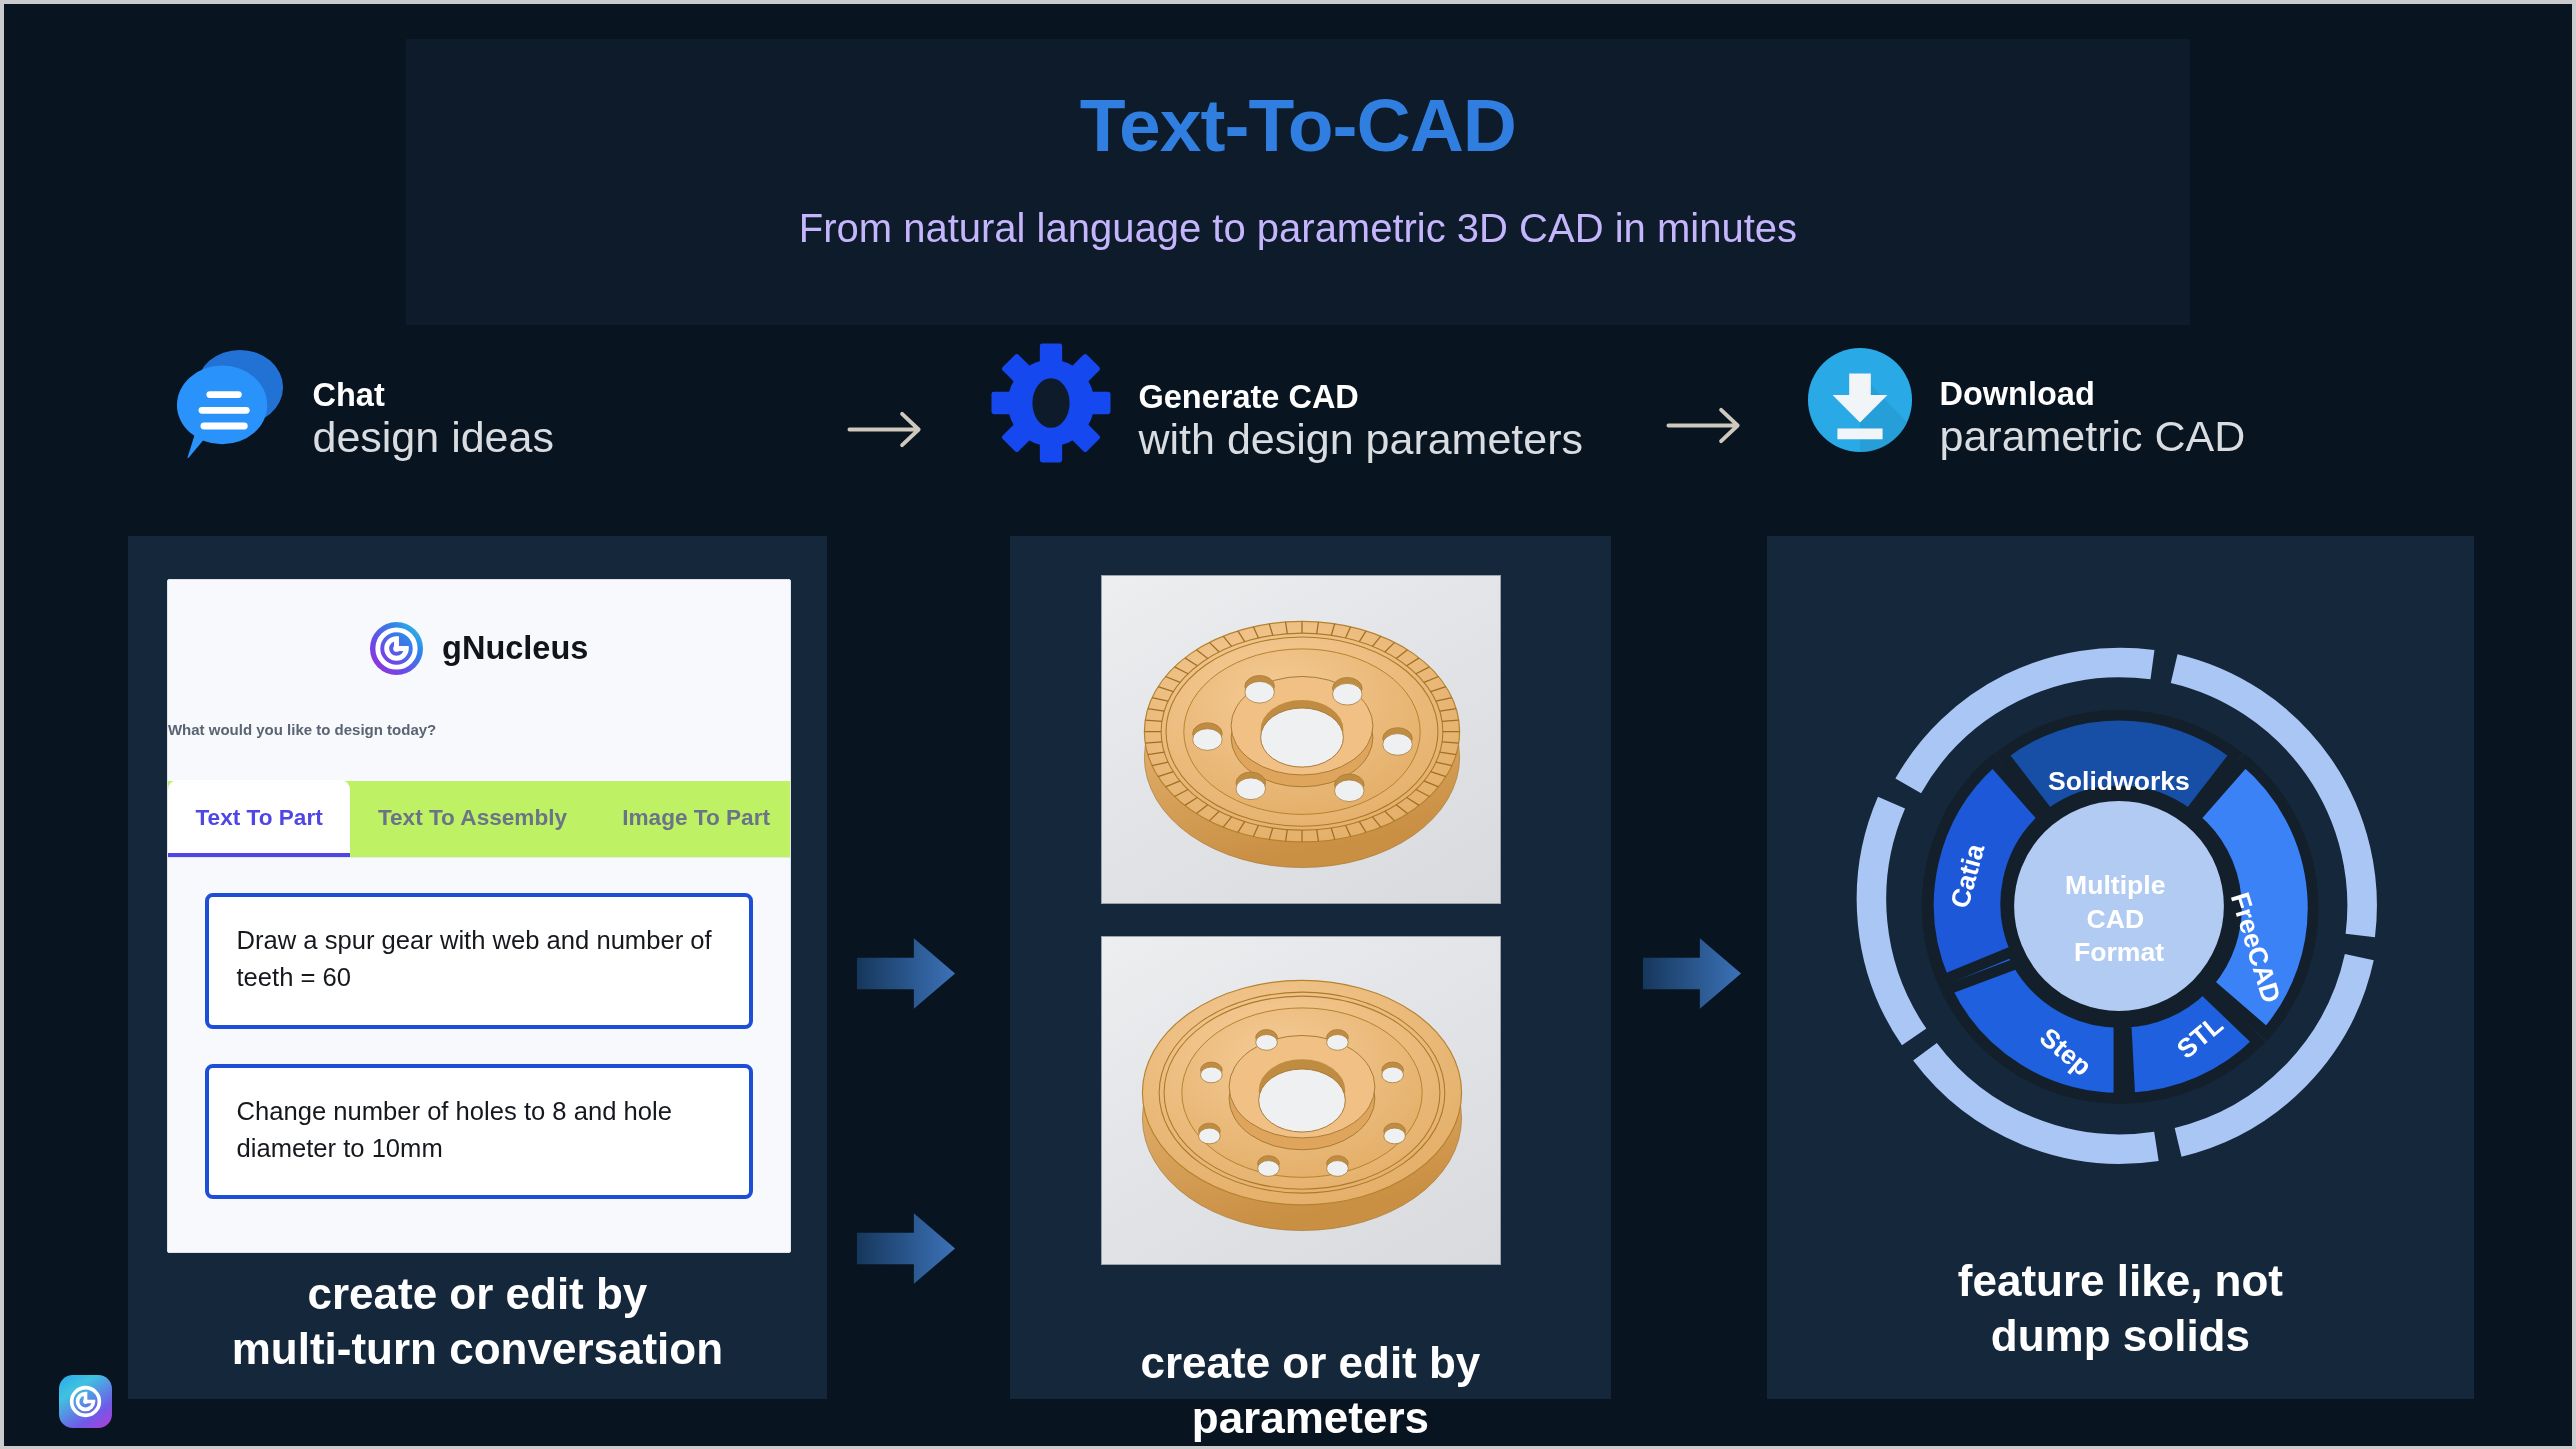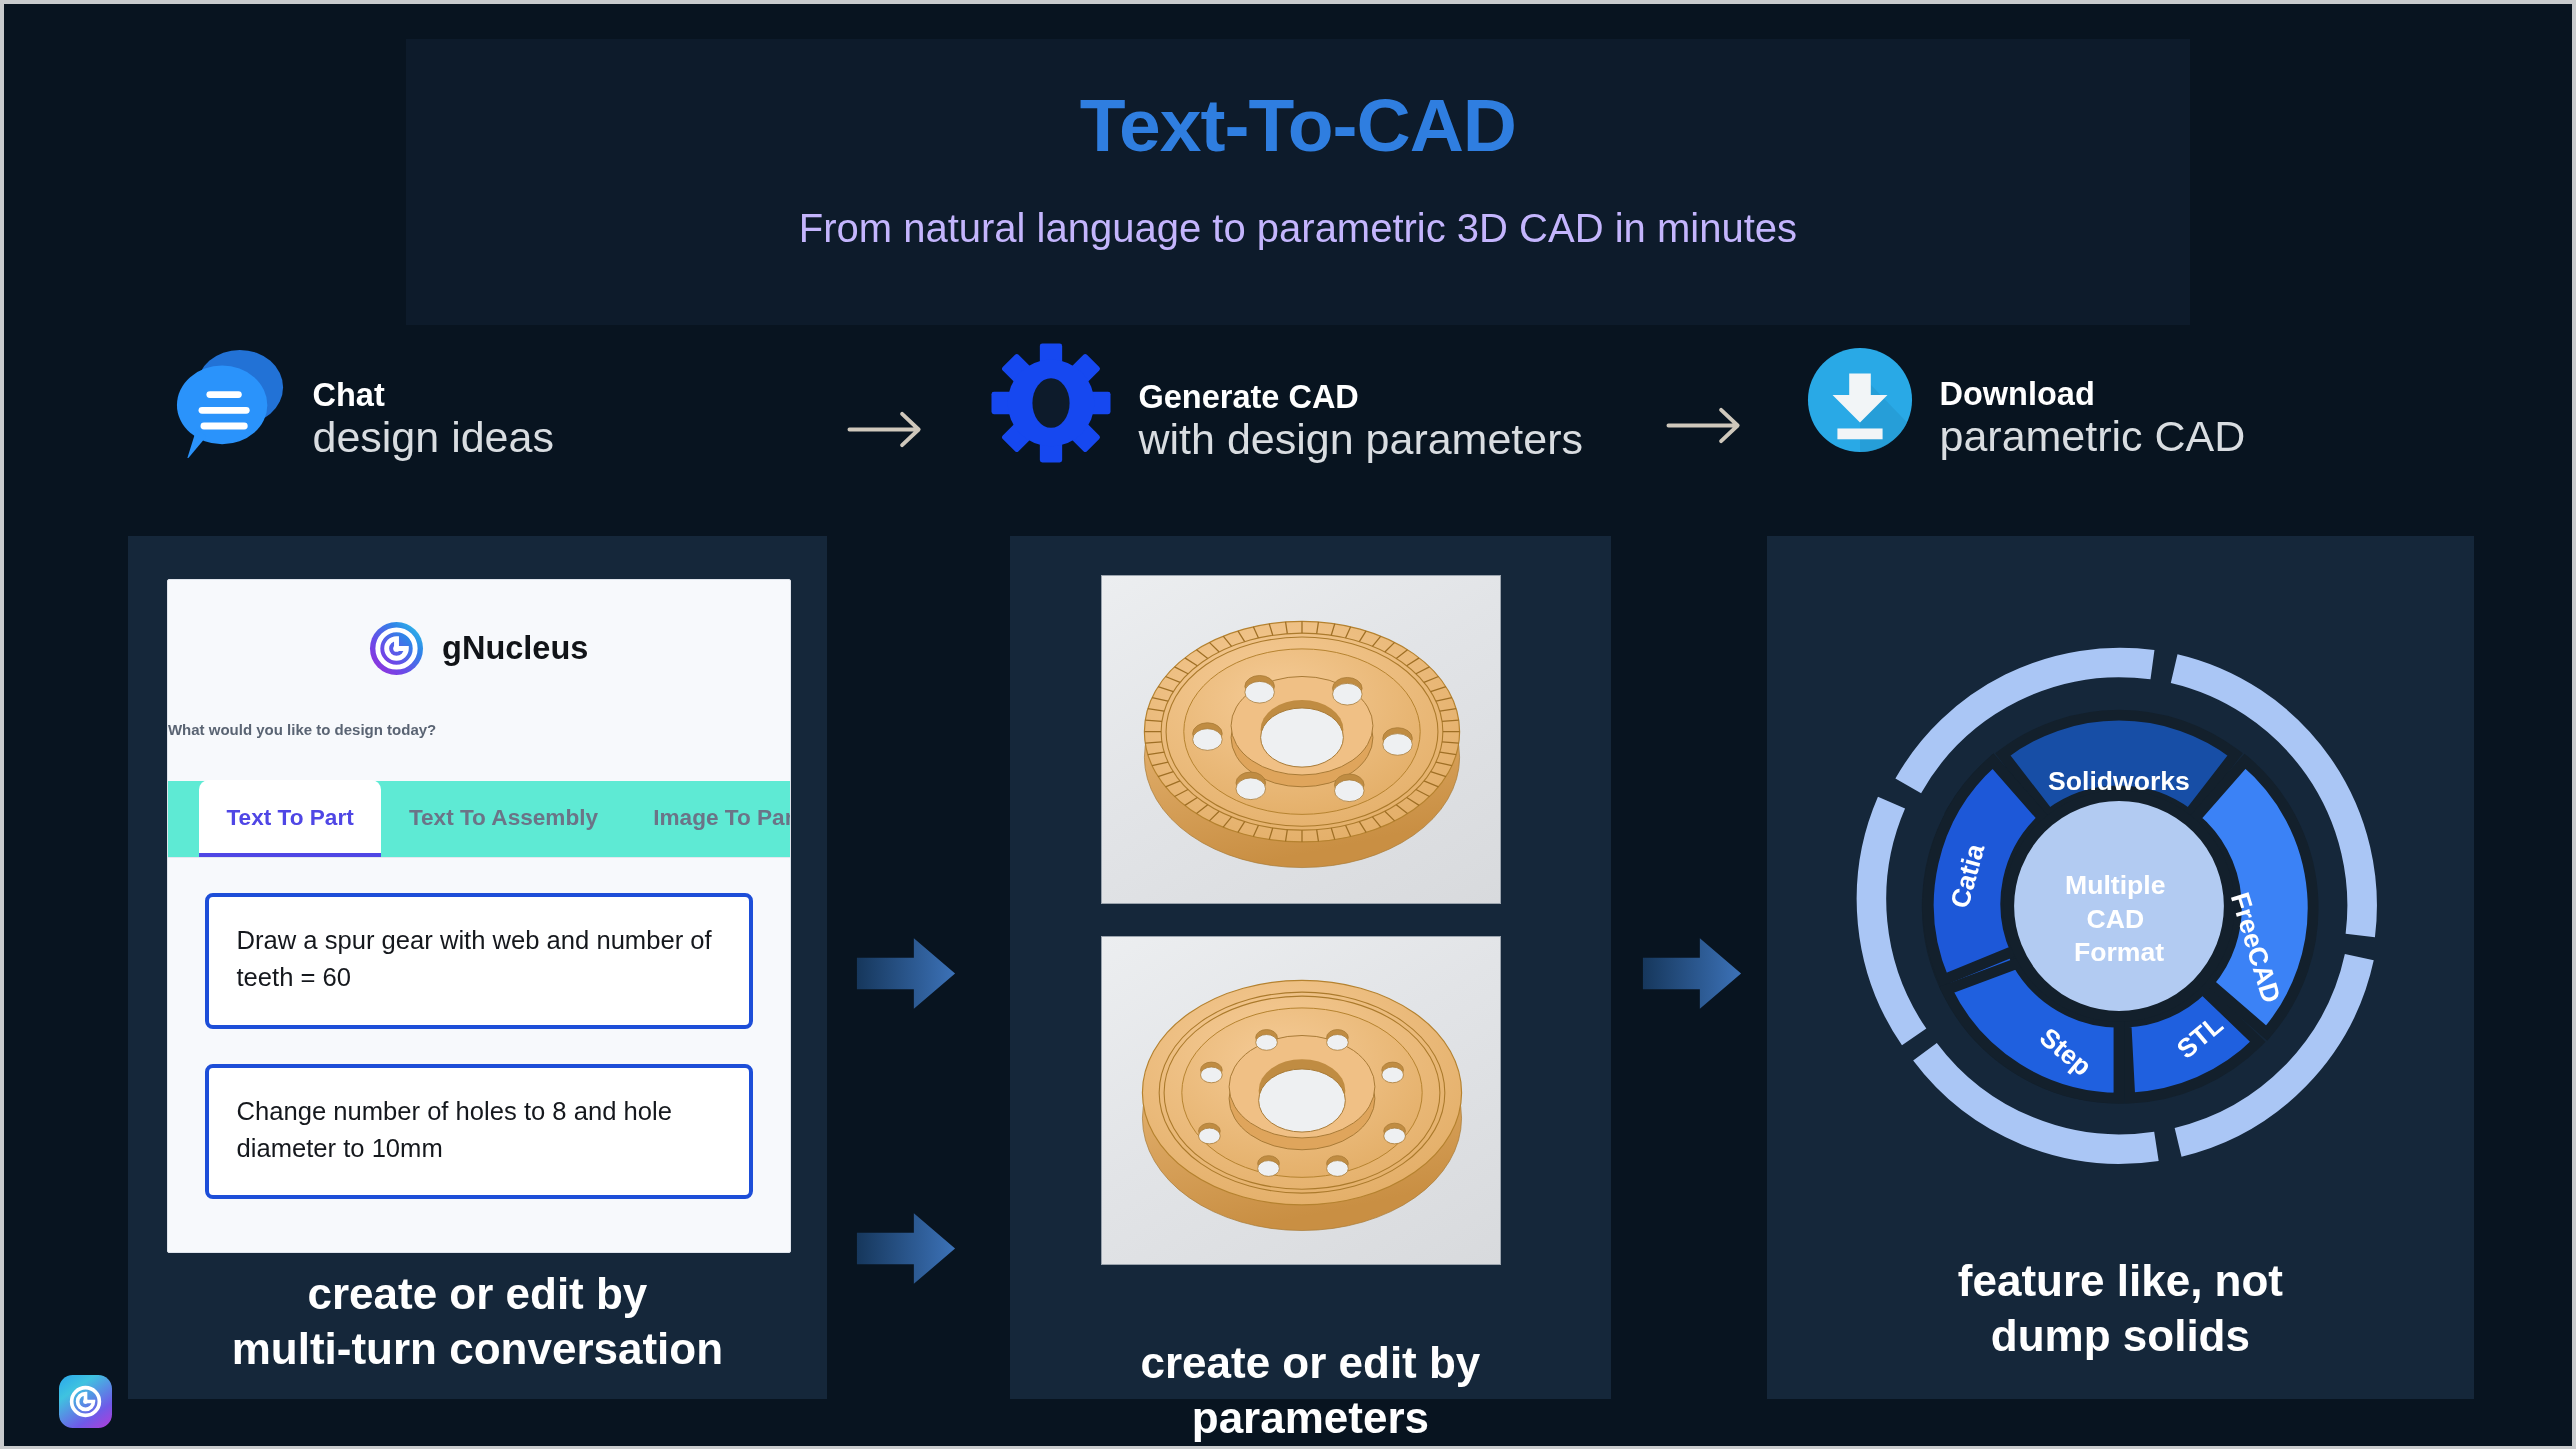--- a/index.html
+++ b/index.html
@@ -111,23 +111,22 @@
     text-align: left;
     font-size: 15px;
     font-weight: bold;
     color: #5a6473;
   }
   #tabs {
     margin-top: 43px;
     display: flex;
     align-items: flex-end;
     border-bottom: 1px solid #e3e7ef;
-    background: #5eead4;
+    background: #bef264;
     height: 77px;
-    padding-left: 31px;
   }
   .tab {
     padding: 0 27.6px;
     height: 77px;
     display: flex; align-items: center;
     font-size: 22.6px;
     font-weight: bold;
     color: #6b7487;
     white-space: nowrap;
   }

